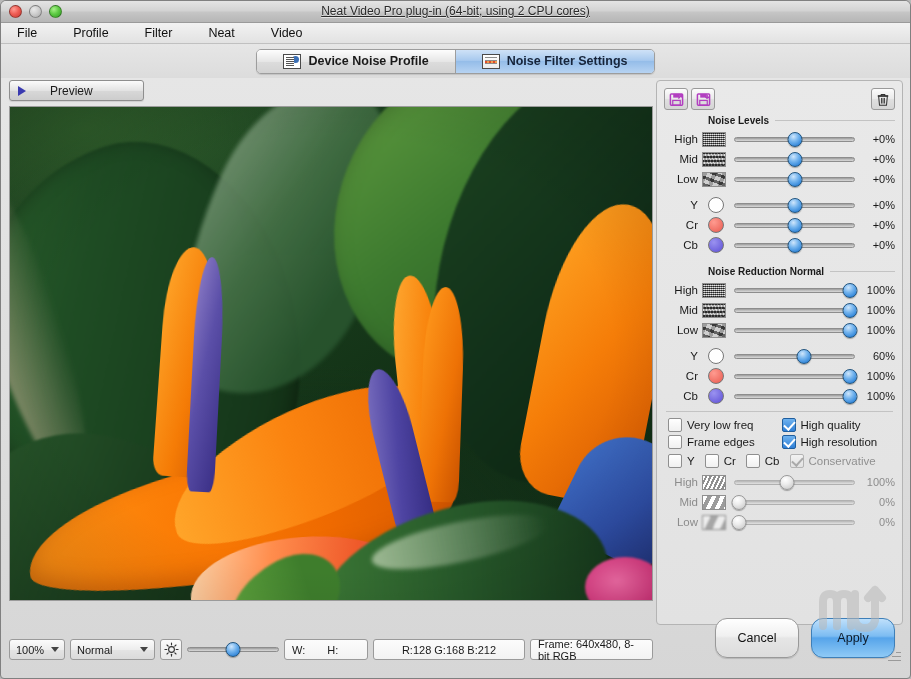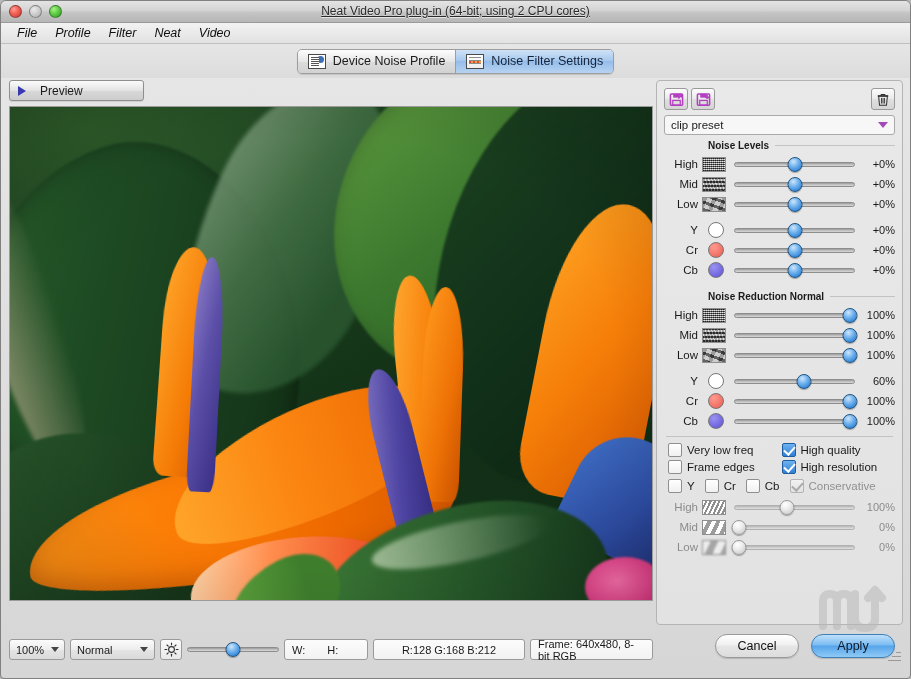--- a/index.html
+++ b/index.html
@@ -36,39 +36,39 @@
     font-size: 12px; color: #2a2a2a; font-weight: 400;
     text-shadow: 0 1px 0 rgba(255,255,255,.6);
     text-decoration: underline;
   }
 
   
   .menubar {
     height: 21px; width: 100%;
     background: linear-gradient(to bottom, #f2f2f2 0%, #e2e2e2 100%);
     border-bottom: 1px solid #c0c0c0;
-    display: flex; align-items: center; padding-left: 8px; gap: 2px; font-style: italic;
+    display: flex; align-items: center; padding-left: 8px; gap: 20px;
   }
   .menuitem {
     font-size: 12.5px; color: #101010; padding: 1px 8px; border-radius: 3px; cursor: default;
   }
 
   
   .tabbar {
     height: 34px; display: flex; align-items: center; justify-content: center;
     background: linear-gradient(to bottom, #e6e6e6 0%, #dcdcdc 100%);
   }
   .tabgroup {
     display: flex; height: 25px;
     border: 1px solid #9d9d9d; border-radius: 5px; overflow: hidden;
     box-shadow: 0 1px 1px rgba(0,0,0,.12);
   }
   .tab {
     display: flex; align-items: center; gap: 7px;
-    padding: 0 10px; font-size: 12.5px; font-weight: normal; cursor: default;
+    padding: 0 26px; font-size: 12.5px; font-weight: bold; cursor: default;
     background: linear-gradient(to bottom, #fdfdfd 0%, #e6e6e6 50%, #dcdcdc 51%, #d2d2d2 100%);
     color: #1a1a1a;
   }
   .tab + .tab { border-left: 1px solid #9d9d9d; align-items: center; }
   .tab.active {
     background: linear-gradient(to bottom, #cfe2f7 0%, #a8c9ee 45%, #95bde9 50%, #b7d3f2 100%);
     color: #16243a;
   }
   .tabicon { width: 18px; height: 15px; border: 1px solid #4a4a4a; background: #fff; position: relative; }
   .tabicon.dnp::after {
@@ -92,21 +92,21 @@
 
   
   .content { position: relative; height: 590px; }
 
   
   .left {
     position: absolute; left: 8px; top: 2px; width: 644px; bottom: 4px;
   }
   .preview-btn-row { height: 22px; margin-bottom: 4px; }
   .preview-btn {
-    display: inline-flex; align-items: center; gap: 14px;
+    display: inline-flex; align-items: center; gap: 24px;
     width: 135px; height: 21px; padding: 0 8px;
     border: 1px solid #8e8e8e; border-radius: 3px;
     background: linear-gradient(to bottom, #fbfbfb 0%, #e3e3e3 50%, #d8d8d8 51%, #cdcdcd 100%);
     font-size: 12px; color: #1a1a1a; cursor: default;
     box-shadow: 0 1px 1px rgba(0,0,0,.1);
   }
   .tri-right {
     width: 0; height: 0; border-left: 8px solid #3a3ab0;
     border-top: 5px solid transparent; border-bottom: 5px solid transparent;
   }
@@ -243,21 +243,21 @@
   }
   .box.ondim { background: linear-gradient(to bottom,#f2f2f2 0%,#e2e2e2 100%); border-color:#b4b4b4; }
   .box.ondim::after {
     content: ""; position: absolute; left: 3.5px; top: 0px; width: 5px; height: 9px;
     border: solid #aaa; border-width: 0 2px 2px 0; transform: rotate(42deg);
   }
   .sharp-chks { display: flex; align-items: center; gap: 10px; margin: 5px 0 4px 4px; }
 
   .btn-row { position: absolute; right: 8px; bottom: 6px; display: flex; gap: 12px; }
   .cap-btn {
-    height: 24px; min-width: 84px; padding: 0 18px; border-radius: 12px;
+    height: 40px; min-width: 84px; padding: 0 18px; border-radius: 12px;
     border: 1px solid #999; font-size: 12.5px; color: #111; cursor: default;
     display: flex; align-items: center; justify-content: center;
     background: linear-gradient(to bottom,#ffffff 0%,#f0f0f0 45%,#e6e6e6 50%,#dcdcdc 100%);
     box-shadow: 0 1px 1px rgba(0,0,0,.15);
   }
   .cap-btn.primary {
     background: linear-gradient(to bottom,#bfe0fb 0%,#7cbcf2 45%,#56a4ea 50%,#8fcaf6 100%);
     border-color: #3e7fb8; color: #0d1b2a;
   }
 
@@ -484,24 +484,20 @@
               <path d="M6 4 L6 2.2 L10 2.2 L10 4" fill="none" stroke="#333" stroke-width="1.2"></path>
               <g stroke="#333" stroke-width="1">
                 <line x1="6.3" y1="6.2" x2="6.3" y2="12.6"></line>
                 <line x1="8" y1="6.2" x2="8" y2="12.6"></line>
                 <line x1="9.7" y1="6.2" x2="9.7" y2="12.6"></line>
               </g>
             </svg>
           </div>
         </div>
 
-        <div class="combo">
-          <span>clip preset</span>
-          <span class="dncar"></span>
-        </div>
 
         <div class="grp-head">
           <span>Noise Levels</span>
           <div class="rule"></div>
         </div>
 
         <div class="srow">
           <div class="lab">High</div>
           <div class="swatch noise-hi"></div>
           <div class="slider">

